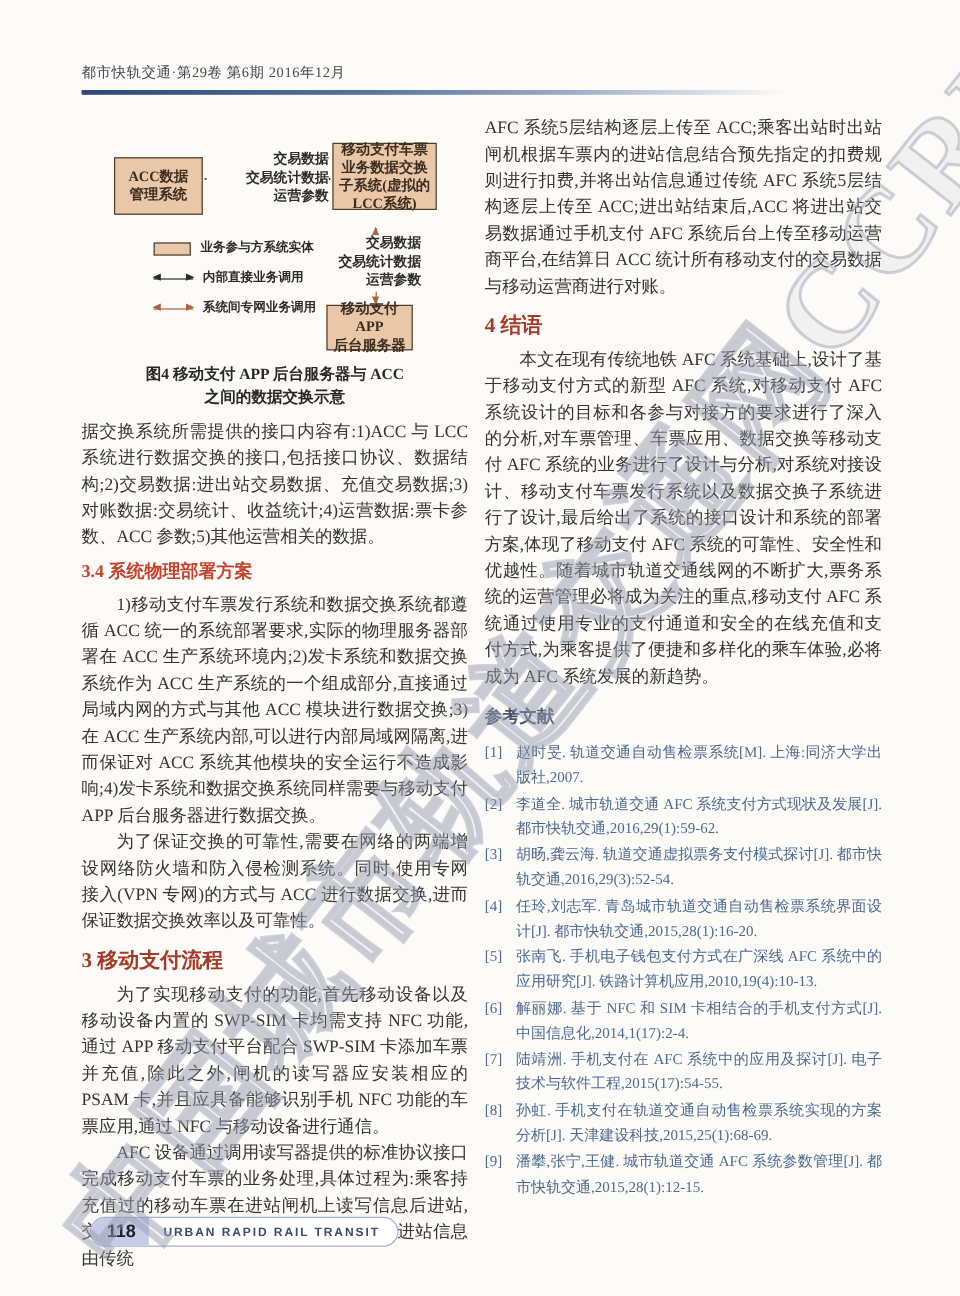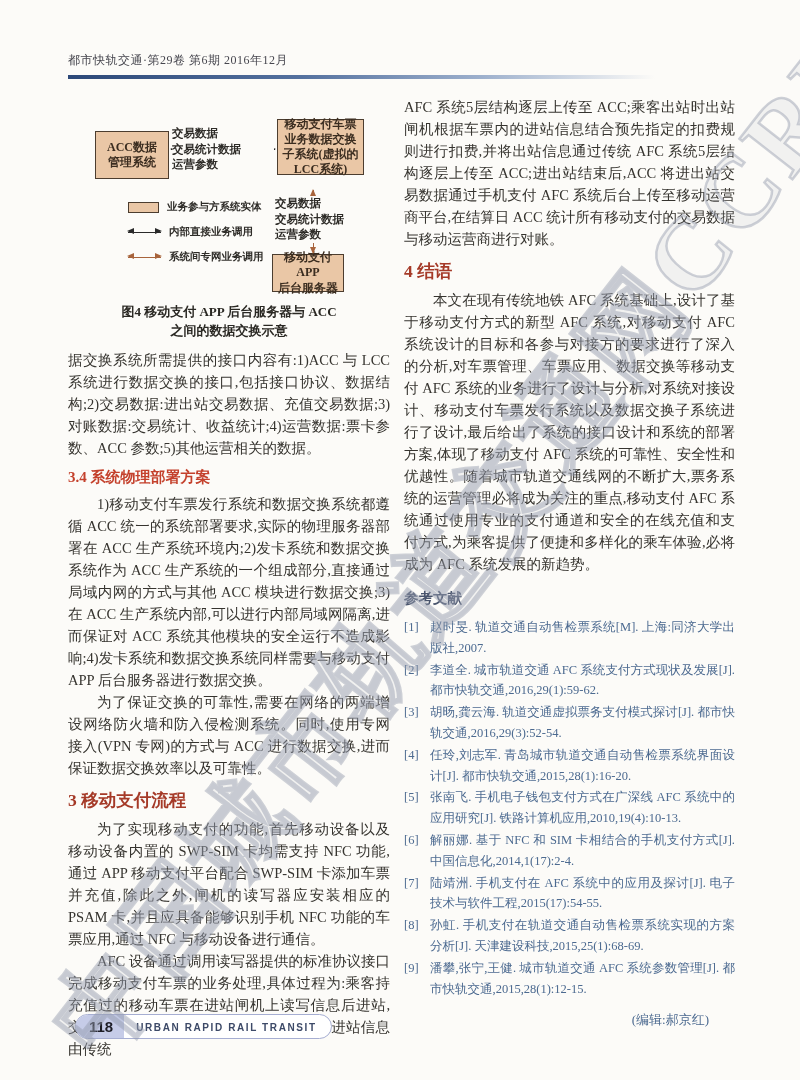--- a/index.html
+++ b/index.html
@@ -49,21 +49,21 @@
     border-top:3.6px solid transparent; border-bottom:3.6px solid transparent; border-left:7px solid #2a2a2a;}
   .arrow-v{position:absolute; width:0; border-left:1.6px solid #a8643c;}
   .arrow-v::before{content:""; position:absolute; top:-1px; left:-4.4px;
     border-left:3.6px solid transparent; border-right:3.6px solid transparent; border-bottom:7px solid #a8643c;}
   .arrow-v::after{content:""; position:absolute; bottom:-1px; left:-4.4px;
     border-left:3.6px solid transparent; border-right:3.6px solid transparent; border-top:7px solid #a8643c;}
   .link-h{left:103px; top:53px; width:104px;}
   .link-v{left:245px; top:94px; height:63px;}
   .dlabel{
     position:absolute; background:#fcfbf8; color:#2e2c28; font-weight:bold;
-    font-size:11.5px; line-height:15.5px; text-align:left; white-space:pre-line; z-index:3;
+    font-size:11.5px; line-height:15.5px; text-align:right; white-space:pre-line; z-index:3;
   }
   .lbl-h{left:104px; top:30px; width:102px;}
   .lbl-v{left:207px; top:100px; width:76px;}
   .legend{position:absolute; left:60px; top:100px; width:145px; display:flex; flex-direction:column; gap:3px;}
   .leg-row{display:flex; align-items:center; gap:8px; font-size:10.5px; font-weight:bold; color:#2e2c28;}
   .leg-swatch{width:31px; height:11px; background:#eac7a6; border:1.4px solid #4c3d2f; box-sizing:border-box;}
   .leg-arrow{position:relative; width:33px; height:0; margin:0 0;}
   .leg-arrow.black{border-top:1.6px solid #2a2a2a;}
   .leg-arrow.black::before{content:""; position:absolute; left:-1px; top:-4.4px;
     border-top:3.6px solid transparent; border-bottom:3.6px solid transparent; border-right:7px solid #2a2a2a;}
@@ -199,21 +199,20 @@
       </div>
       <div class="ref">
         <span class="ref-no">[8]</span>
         <span>孙虹. 手机支付在轨道交通自动售检票系统实现的方案分析[J]. 天津建设科技,2015,25(1):68-69.</span>
       </div>
       <div class="ref">
         <span class="ref-no">[9]</span>
         <span>潘攀,张宁,王健. 城市轨道交通 AFC 系统参数管理[J]. 都市快轨交通,2015,28(1):12-15.</span>
       </div>
 
-      <div class="editor">(编辑:郝京红)</div>
     </div>
   </div>
 
   <div class="footer">
     <div class="pill">
       <span class="pill-no">118</span>
       <span class="pill-en">URBAN RAPID RAIL TRANSIT</span>
     </div>
   </div>
 

